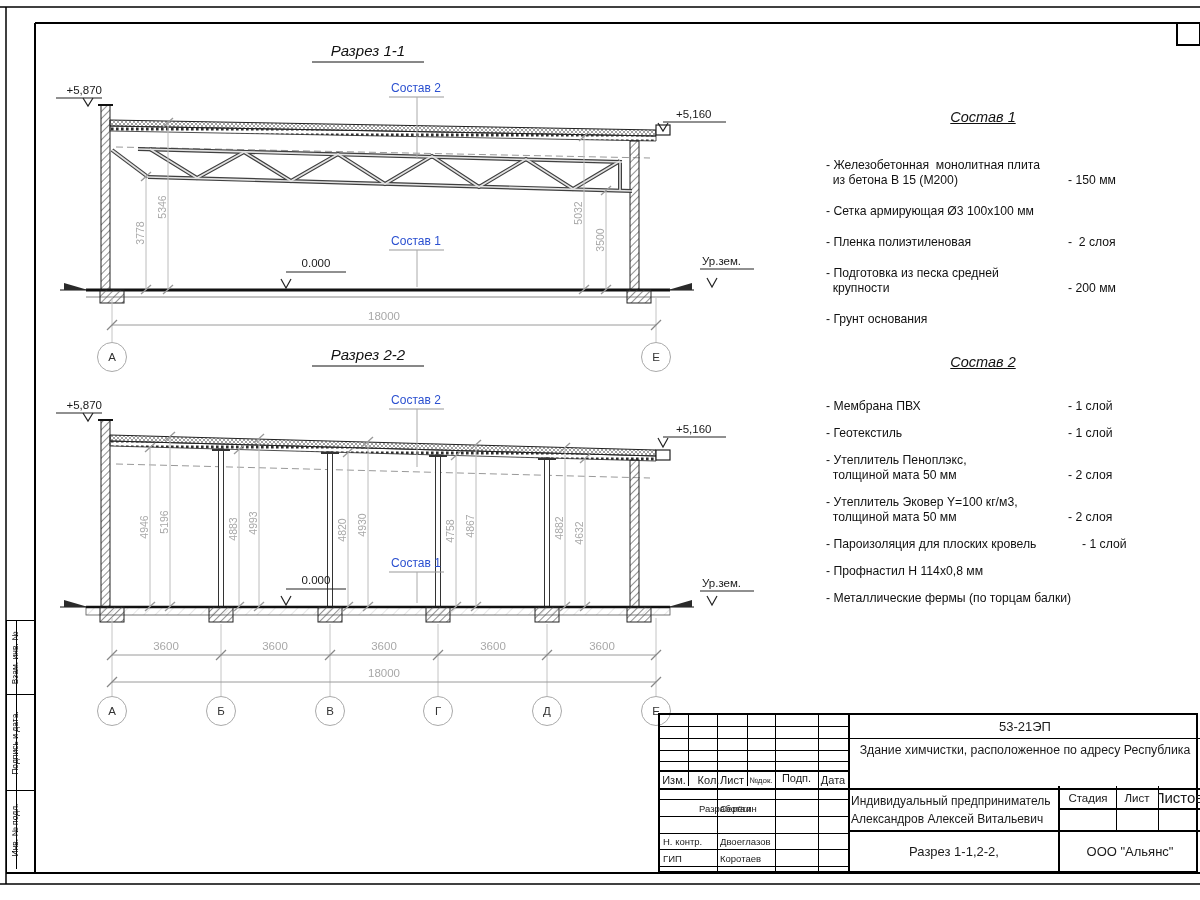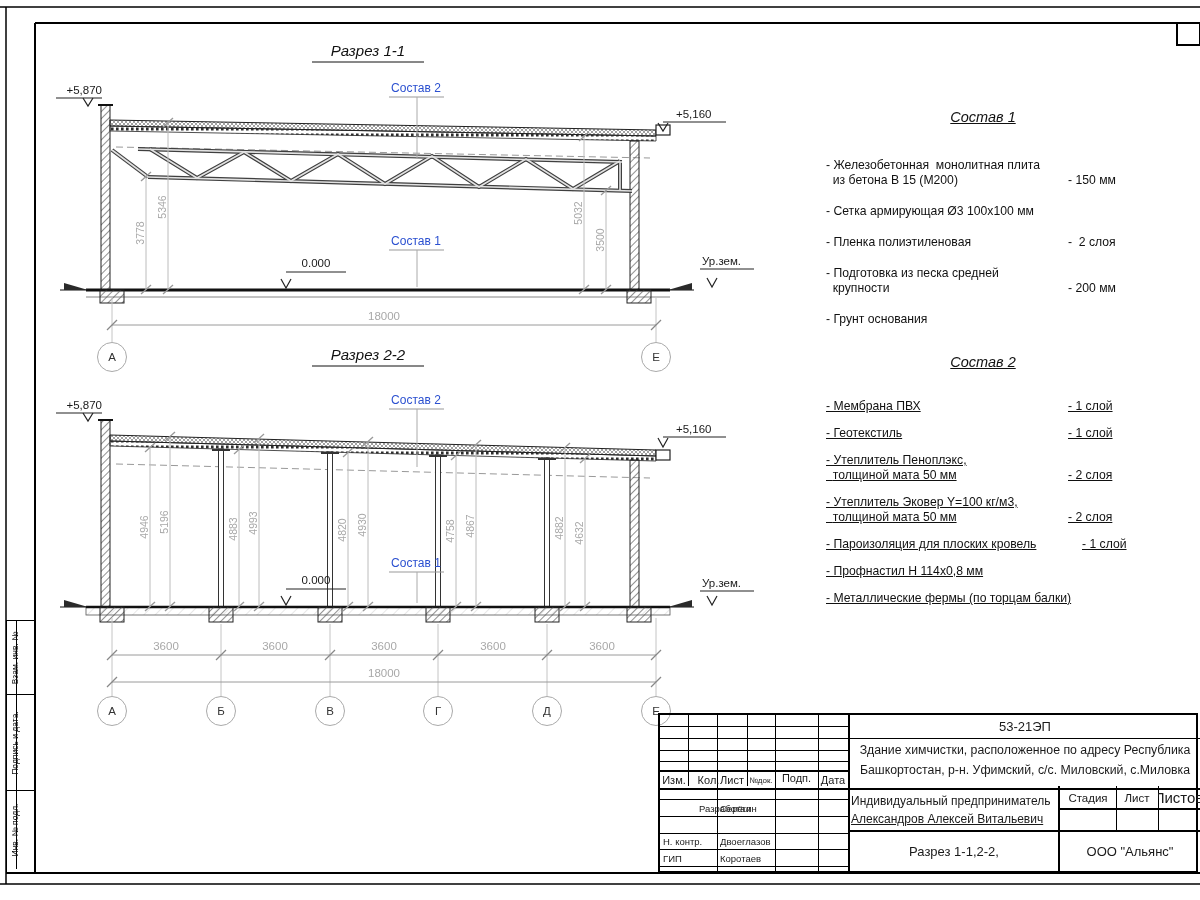--- a/index.html
+++ b/index.html
@@ -12,21 +12,21 @@
   .bluetxt{fill:#2b50d0;font-size:12px;}
   .titletxt{fill:#111;font-size:15px;font-style:italic;}
   
   .sostav{position:absolute;width:314px;font-size:12.2px;line-height:15px;color:#111;}
   .sostav .ttl{text-align:center;font-style:italic;font-size:14.5px;text-decoration:underline;}
   .sostav .items{}
   .srow{display:flex;align-items:flex-end;}
   .srow .nm{flex:1 1 auto;white-space:pre-wrap;}
   .srow .val{flex:0 0 auto;min-width:72px;padding-left:4px;white-space:pre;}
   #sostav1 .srow{margin-bottom:16px;}
-  #sostav2 .srow{margin-bottom:12px;text-decoration:underline;}
+  #sostav2 .srow{margin-bottom:12px;}
   #sostav1 .ttl{margin-bottom:33px;}
   #sostav2 .ttl{margin-bottom:29px;}
   
   #stamp{position:absolute;left:658px;top:713px;width:540px;height:160px;
          border:2px solid #000;box-sizing:border-box;}
   .ln{position:absolute;background:#000;}
   .cellt{position:absolute;display:flex;align-items:center;justify-content:center;
          text-align:center;overflow:hidden;}
   .leftt{justify-content:flex-start;text-align:left;}
   
@@ -434,23 +434,22 @@
 
   <div class="cellt leftt" style="left:3px;top:85px;width:54px;height:16px;font-size:9.5px;margin-left:36px;">Разработал</div>
   <div class="cellt leftt" style="left:60px;top:85px;width:55px;height:16px;font-size:9.5px;">Серёгин</div>
   <div class="cellt leftt" style="left:3px;top:119px;width:54px;height:15px;font-size:9.5px;">Н. контр.</div>
   <div class="cellt leftt" style="left:60px;top:119px;width:55px;height:15px;font-size:9.5px;">Двоеглазов</div>
   <div class="cellt leftt" style="left:3px;top:135px;width:54px;height:16px;font-size:9.5px;">ГИП</div>
   <div class="cellt leftt" style="left:60px;top:135px;width:55px;height:16px;font-size:9.5px;">Коротаев</div>
 
   <div class="cellt" style="left:190px;top:0;width:350px;height:23px;font-size:13px;">53-21ЭП</div>
   <div class="cellt" style="left:190px;top:25px;width:350px;height:20px;font-size:12.3px;">Здание химчистки,  расположенное по адресу Республика</div>
-  <div class="cellt" style="left:190px;top:45px;width:350px;height:20px;font-size:12.3px;">Башкортостан, р-н. Уфимский, с/с. Миловский, с.Миловка</div>
   <div class="cellt leftt" style="left:191px;top:77px;width:207px;height:18px;font-size:12px;">Индивидуальный предприниматель</div>
-  <div class="cellt leftt" style="left:191px;top:95px;width:207px;height:18px;font-size:12px;text-decoration:underline;">Александров Алексей Витальевич</div>
+  <div class="cellt leftt" style="left:191px;top:95px;width:207px;height:18px;font-size:12px;">Александров Алексей Витальевич</div>
   <div class="cellt" style="left:400px;top:72px;width:56px;height:21px;font-size:11.5px;">Стадия</div>
   <div class="cellt" style="left:456px;top:72px;width:42px;height:21px;font-size:11.5px;">Лист</div>
   <div class="cellt" style="left:498px;top:72px;width:42px;height:21px;font-size:15px;">Листов</div>
   <div class="cellt" style="left:190px;top:117px;width:208px;height:39px;font-size:13px;">Разрез 1-1,2-2,</div>
   <div class="cellt" style="left:400px;top:117px;width:140px;height:39px;font-size:13px;">ООО "Альянс"</div>
 </div>
 
 <div id="sidebar">
   <div class="sbcell" style="height:74px;">
     <div class="sbdiv"></div>

